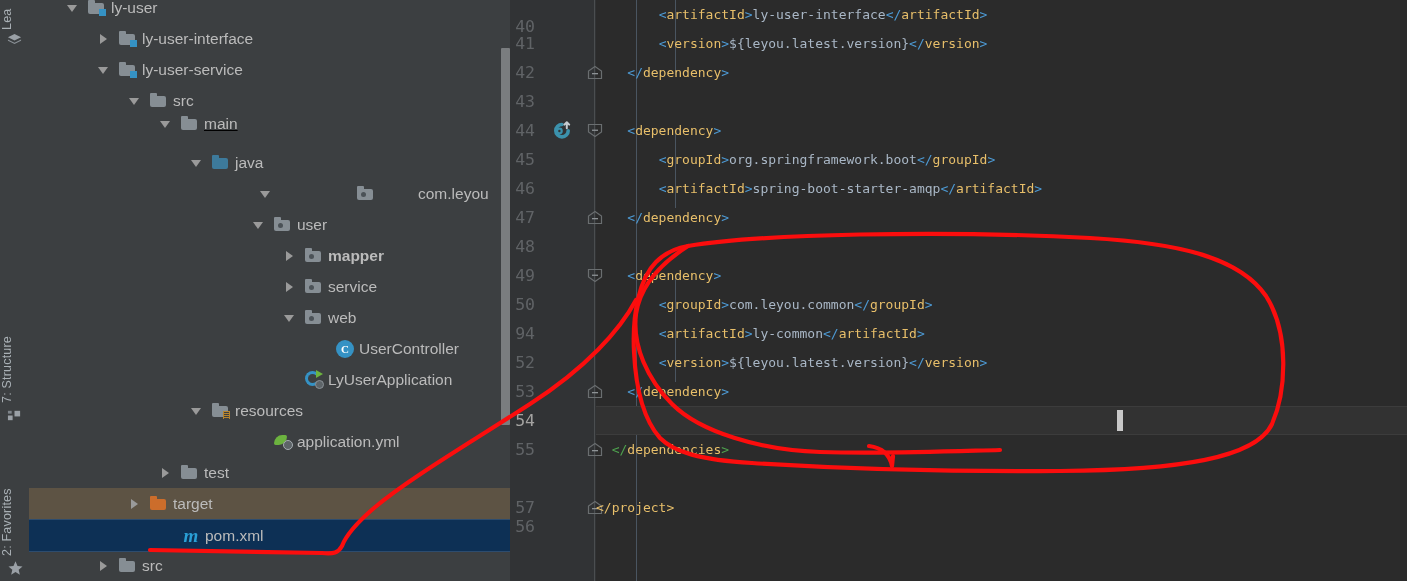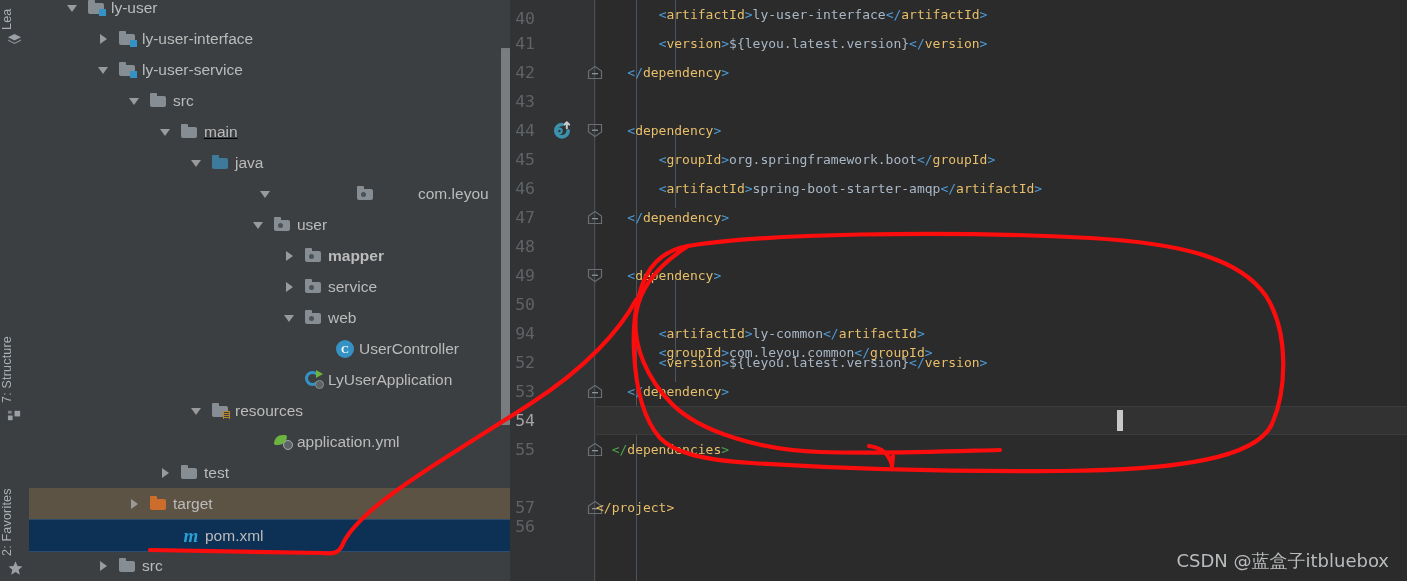--- a/index.html
+++ b/index.html
@@ -138,21 +138,21 @@
           </div>
           <span class="lbl">ly-user-service</span>
         </div>
         <div class="row" style="top: 85px;">
           <div style="flex: 0 0 100px; height: 1px;"></div>
           <div class="arrow down"></div>
           <div style="flex: 0 0 9px;"></div>
           <div class="ic folder"></div>
           <span class="lbl">src</span>
         </div>
-        <div class="row" style="top: 116px; text-decoration: underline;">
+        <div class="row" style="top: 108px; text-decoration: underline;">
           <div style="flex: 0 0 131px; height: 1px;"></div>
           <div class="arrow down"></div>
           <div style="flex: 0 0 9px;"></div>
           <div class="ic folder"></div>
           <span class="lbl">main</span>
         </div>
         <div class="row" style="top: 147px;">
           <div style="flex: 0 0 162px; height: 1px;"></div>
           <div class="arrow down"></div>
           <div style="flex: 0 0 9px;"></div>
@@ -275,21 +275,21 @@
           <span class="lbl">src</span>
         </div>
       </div>
     <div id="treescroll"></div>
   </div>
 
   <div id="editor">
     <div id="gutter">
       <div id="foldline"></div>
       <div id="gutter-content">
-          <div class="lnum" style="top: 4px;">40</div>
+          <div class="lnum" style="top: 12px;">40</div>
           <div class="lnum" style="top: 29px;">41</div>
           <div class="lnum" style="top: 58px;">42</div>
           <div class="lnum" style="top: 87px;">43</div>
           <div class="lnum" style="top: 116px;">44</div>
           <div class="lnum" style="top: 145px;">45</div>
           <div class="lnum" style="top: 174px;">46</div>
           <div class="lnum" style="top: 203px;">47</div>
           <div class="lnum" style="top: 232px;">48</div>
           <div class="lnum" style="top: 261px;">49</div>
           <div class="lnum" style="top: 290px;">50</div>
@@ -356,31 +356,30 @@
         <div class="indent" style="left: 165.2px; top: 278px; height: 104px;"></div>
         <div class="curline" style="top: 406px;"></div>
         <div class="codeline" style="top: 0px;"><span class="tx">        </span><span class="br">&lt;</span><span class="tg">artifactId</span><span class="br">&gt;</span><span class="tx">ly-user-interface</span><span class="br">&lt;/</span><span class="tg">artifactId</span><span class="br">&gt;</span></div>
         <div class="codeline" style="top: 29px;"><span class="tx">        </span><span class="br">&lt;</span><span class="tg">version</span><span class="br">&gt;</span><span class="tx">${leyou.latest.version}</span><span class="br">&lt;/</span><span class="tg">version</span><span class="br">&gt;</span></div>
         <div class="codeline" style="top: 58px;"><span class="tx">    </span><span class="br">&lt;/</span><span class="tg">dependency</span><span class="br">&gt;</span></div>
         <div class="codeline" style="top: 116px;"><span class="tx">    </span><span class="br">&lt;</span><span class="tg">dependency</span><span class="br">&gt;</span></div>
         <div class="codeline" style="top: 145px;"><span class="tx">        </span><span class="br">&lt;</span><span class="tg">groupId</span><span class="br">&gt;</span><span class="tx">org.springframework.boot</span><span class="br">&lt;/</span><span class="tg">groupId</span><span class="br">&gt;</span></div>
         <div class="codeline" style="top: 174px;"><span class="tx">        </span><span class="br">&lt;</span><span class="tg">artifactId</span><span class="br">&gt;</span><span class="tx">spring-boot-starter-amqp</span><span class="br">&lt;/</span><span class="tg">artifactId</span><span class="br">&gt;</span></div>
         <div class="codeline" style="top: 203px;"><span class="tx">    </span><span class="br">&lt;/</span><span class="tg">dependency</span><span class="br">&gt;</span></div>
         <div class="codeline" style="top: 261px;"><span class="tx">    </span><span class="br">&lt;</span><span class="tg">dependency</span><span class="br">&gt;</span></div>
-        <div class="codeline" style="top: 290px; margin-top: 48px;"><span class="tx">        </span><span class="br">&lt;</span><span class="tg">groupId</span><span class="br">&gt;</span><span class="tx">com.leyou.common</span><span class="br">&lt;/</span><span class="tg">groupId</span><span class="br">&gt;</span></div>
+        <div class="codeline" style="top: 290px;"><span class="tx">        </span><span class="br">&lt;</span><span class="tg">groupId</span><span class="br">&gt;</span><span class="tx">com.leyou.common</span><span class="br">&lt;/</span><span class="tg">groupId</span><span class="br">&gt;</span></div>
         <div class="codeline" style="top: 319px;"><span class="tx">        </span><span class="br">&lt;</span><span class="tg">artifactId</span><span class="br">&gt;</span><span class="tx">ly-common</span><span class="br">&lt;/</span><span class="tg">artifactId</span><span class="br">&gt;</span></div>
         <div class="codeline" style="top: 348px;"><span class="tx">        </span><span class="br">&lt;</span><span class="tg">version</span><span class="br">&gt;</span><span class="tx">${leyou.latest.version}</span><span class="br">&lt;/</span><span class="tg">version</span><span class="br">&gt;</span></div>
         <div class="codeline" style="top: 377px;"><span class="tx">    </span><span class="br">&lt;/</span><span class="tg">dependency</span><span class="br">&gt;</span></div>
         <div class="codeline" style="top: 435px;"><span class="tx">  </span><span class="brg">&lt;/</span><span class="tg">dependencies</span><span class="brg">&gt;</span></div>
         <div class="codeline" style="top: 493px;"><span class="tg">&lt;/</span><span class="tg">project</span><span class="tg">&gt;</span></div>
       </div>
   <div class="caret" style="left: 607px; top: 410px;"></div>
     </div>
 
-  <div id="watermark">CSDN @蓝盒子itbluebox</div>
 
   <svg id="annot" viewBox="0 0 1407 581">
     <g fill="none" stroke="#fb0d0d" stroke-width="4.2" stroke-linecap="round" stroke-linejoin="round">
 
       <path d="M 688 246
                C 760 234, 940 230, 1090 238
                C 1180 243, 1240 258, 1266 296
                C 1290 334, 1286 392, 1272 424
                C 1256 458, 1180 470, 1060 471
                C 940 472, 830 468, 752 463

